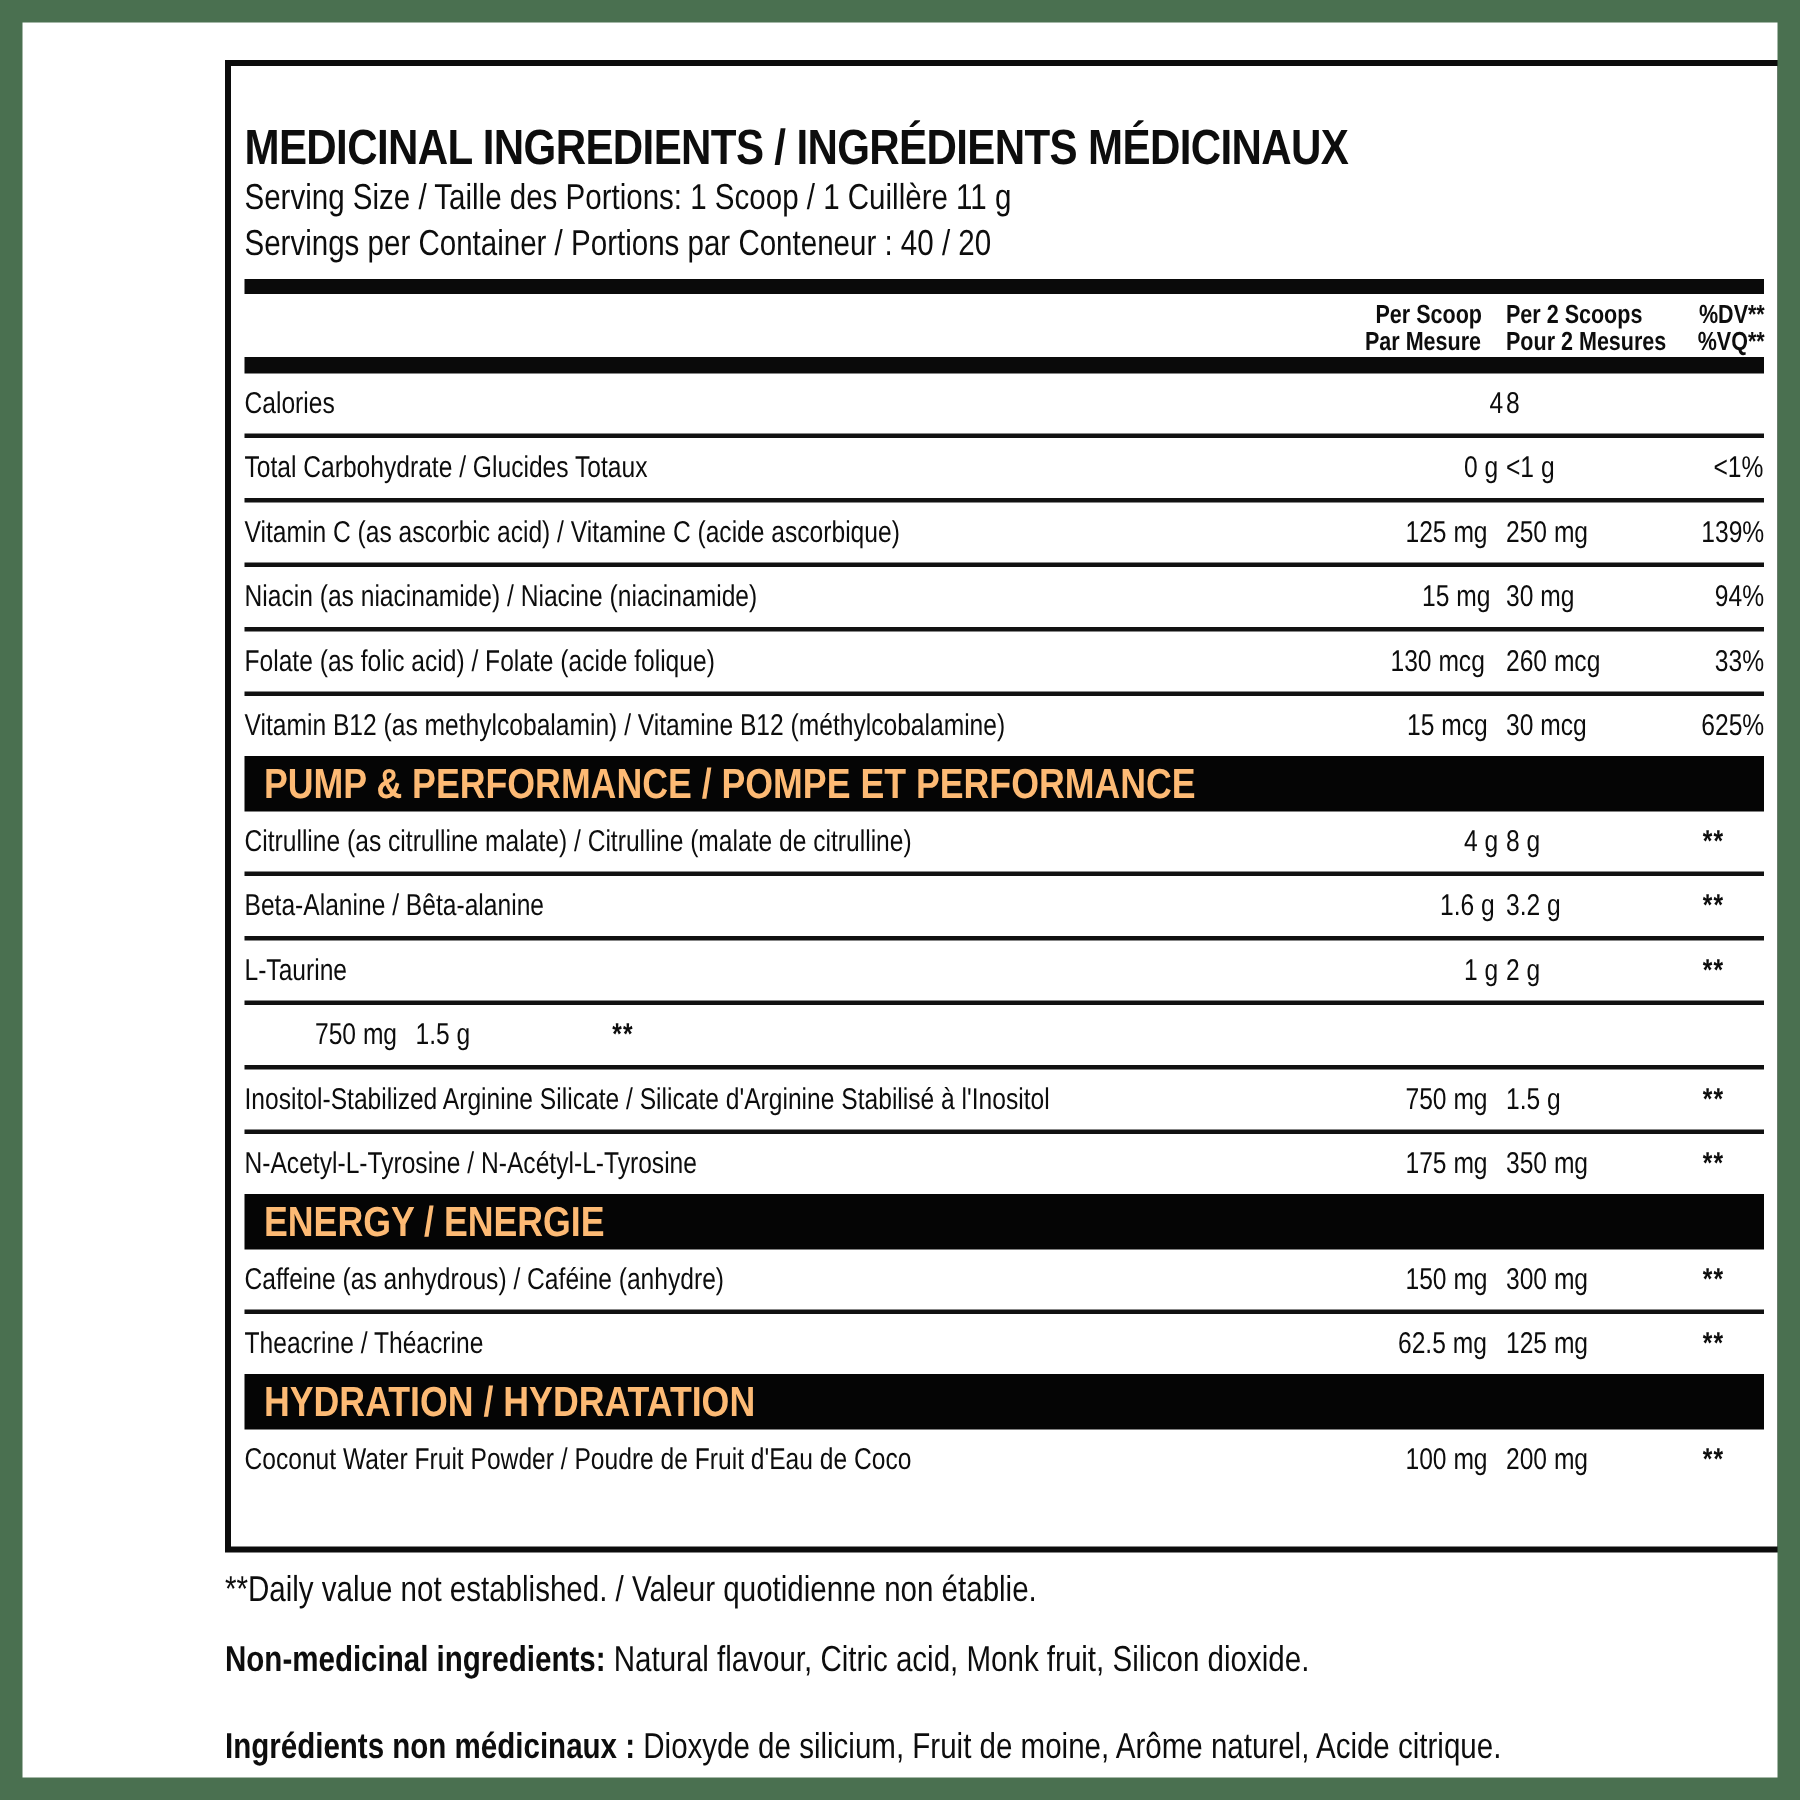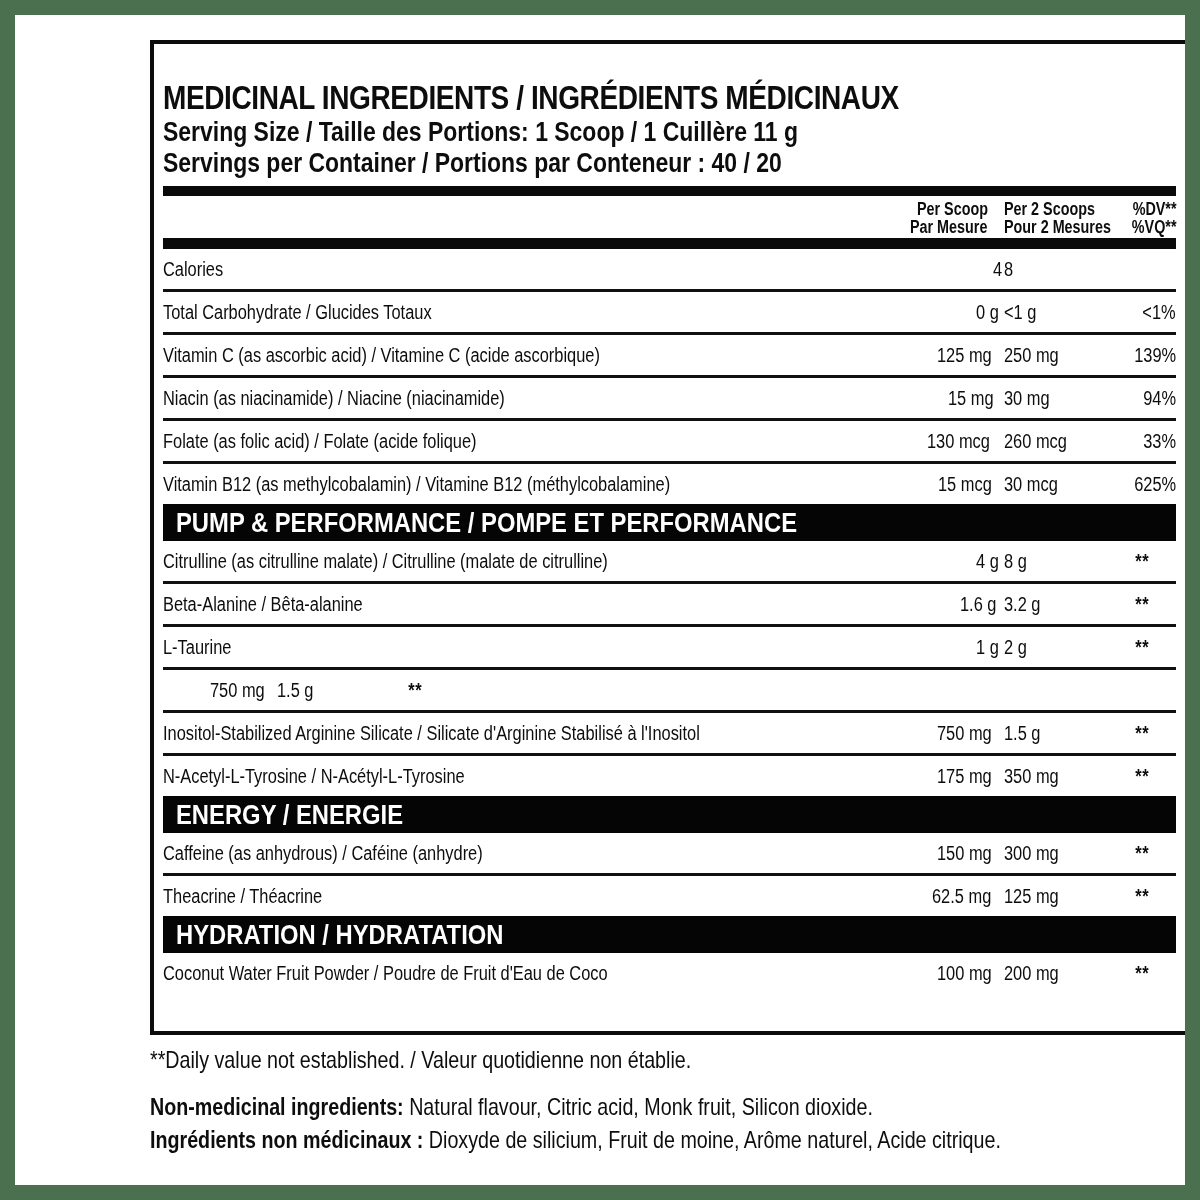--- a/index.html
+++ b/index.html
@@ -13,41 +13,41 @@
   }
   .panel {
     position:absolute; left:150px; top:40px; width:1039px; height:995px;
     border:4px solid #0c0c0c; box-sizing:border-box; padding:0 9px;
     background:#ffffff;
   }
   .cond { display:inline-block; transform:scaleX(0.82); transform-origin:0 50%; white-space:nowrap; }
   .cond.sx85 { transform:scaleX(0.85); }
   .cond.orr { transform-origin:100% 50%; }
   .panel-title { margin-top:36px; font-size:33px; line-height:36px; font-weight:bold; letter-spacing:-0.5px; }
-  .serving-line { font-size:28px; line-height:31px;font-weight:bold; }
+  .serving-line { font-size:24px; line-height:31px; }
   .thick-bar { height:10px; background:#0a0a0a; margin-top:8px; }
   .thick-bar.b2 { height:11px; margin-top:0; }
   .head-row { display:flex; margin-top:2px; padding:2px 0; align-items:flex-end; }
   .head-row .c-label { flex:1; }
   .hcell { font-size:17.5px; line-height:18px; font-weight:bold; }
   .c1 { width:114px; text-align:right; }
   .c2 { width:102px; text-align:left; }
   .c3 { width:70px; text-align:right; }
   .t-row { display:flex; align-items:center; height:40px; font-size:20px; }
   .t-row.hr { border-bottom:3px solid #111111; }
   .t-row .c-label { flex:1; min-width:0; overflow:visible; }
   .t-row .c3.star { padding-right:26px; box-sizing:border-box; font-weight:bold; letter-spacing:1px; }
   .section-bar {
-    height:37px; background:#050505; color:#ffffff; display:flex; align-items:center;
+    height:37px; background:#050505; color:#fdba74; display:flex; align-items:center;
     padding-left:13px; font-size:28px; font-weight:bold;
   }
   .footnote { position:absolute; left:150px; font-size:24px; line-height:29px; }
   .fn1 { top:1045px; }
   .fn2 { top:1092px; }
-  .fn3 { top:1125px; }
+  .fn3 { top:1150px; }
   .fn-lead { font-weight:bold; }
 </style>
 </head>
 <body>
 
 <div class="page">
   <div class="frame"></div>
 
   <div class="panel">
     <div class="panel-title">

